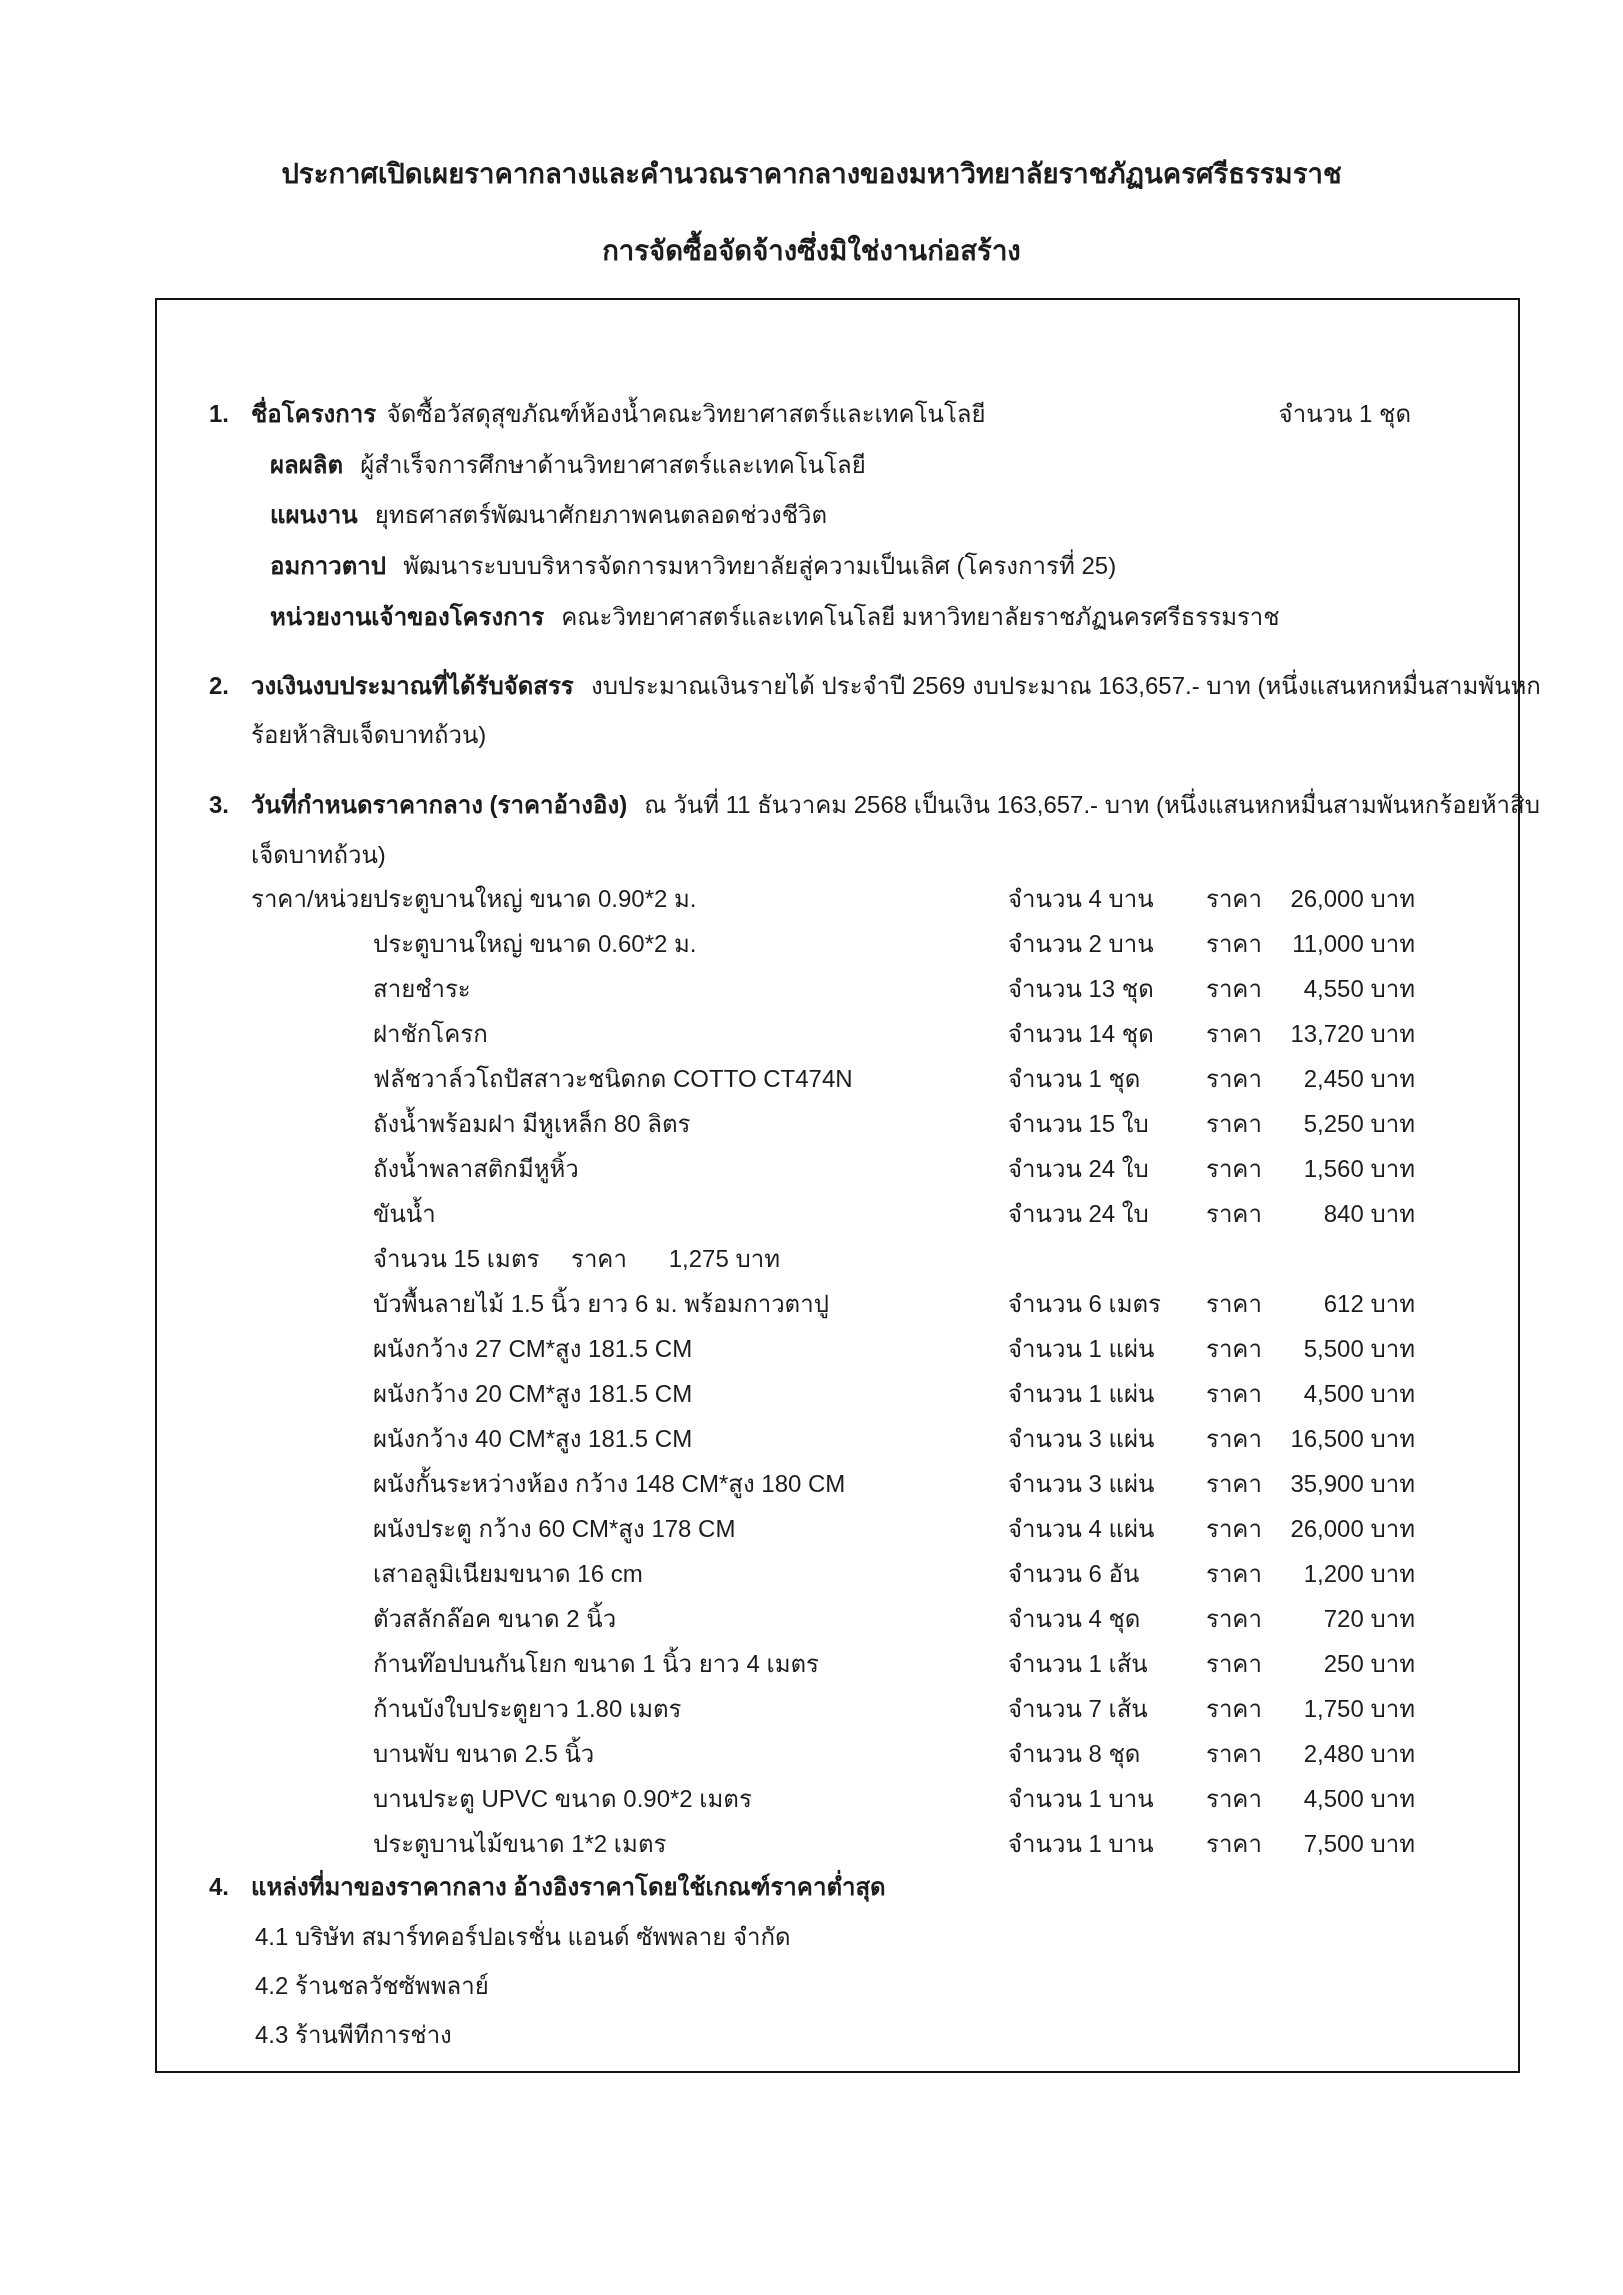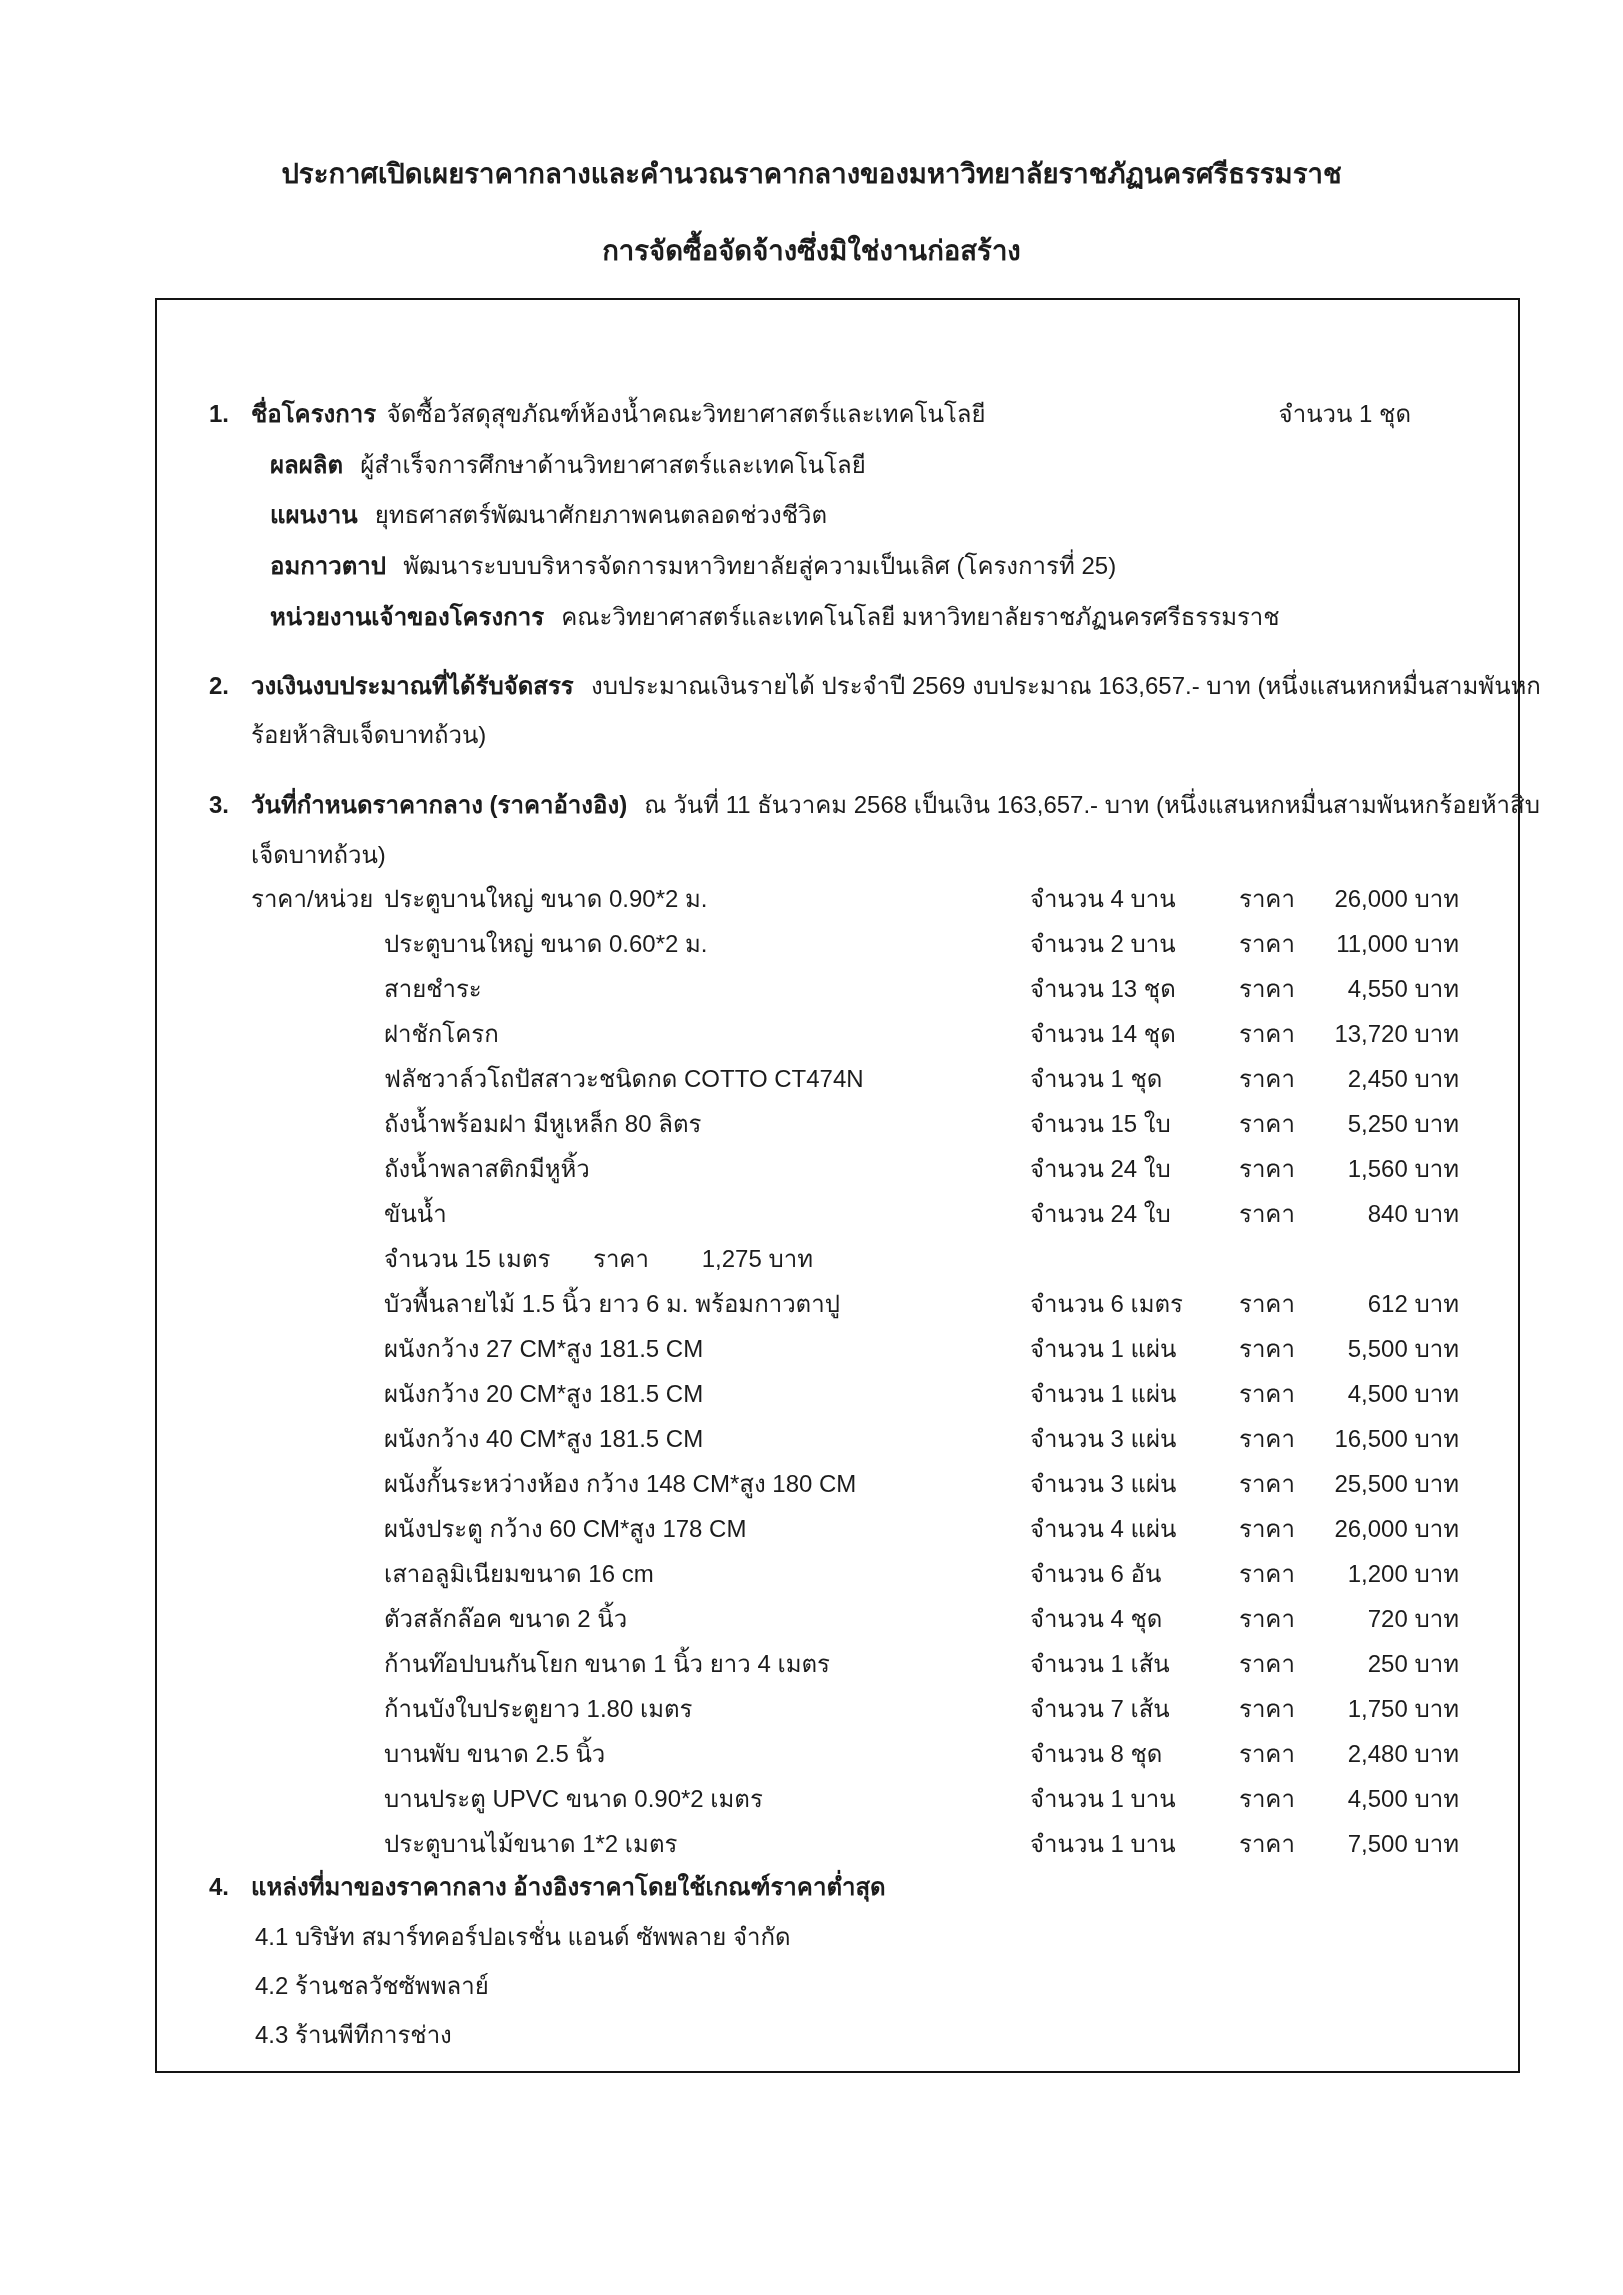--- a/index.html
+++ b/index.html
@@ -39,21 +39,21 @@
   .qty-right { margin-left:auto; margin-right:107px; }
 
   .subline { margin-top:17.7px; margin-left:113px; }
 
   .para { display:flex; }
   .sec2 { margin-top:36px; }
   .sec3 { margin-top:37px; }
   .para-line2 { margin-top:16.4px; }
 
   .ptable { margin-top:5.2px; }
-  .prow { display:flex; height:45px; line-height:45px; font-size:24px; white-space:nowrap;gap:11px; }
+  .prow { display:flex; height:45px; line-height:45px; font-size:24px; white-space:nowrap; }
   .pcol-prefix { flex:0 0 auto; margin-left:94px; width:122px; }
   .pcol-item   { flex:0 0 auto; width:635px; }
   .pcol-qty    { flex:0 0 auto; width:198px; }
   .pcol-rlabel { flex:0 0 auto; width:62px; }
   .pcol-price  { flex:0 0 auto; width:147px; text-align:right; }
 
   .sec4-head { margin-top:4.6px; display:flex; }
   .sec4-item { margin-top:16.4px; margin-left:98px; }
 </style>
 </head>
@@ -212,21 +212,21 @@
     <span class="pcol-qty">จำนวน 3 แผ่น</span>
     <span class="pcol-rlabel">ราคา</span>
     <span class="pcol-price">16,500 บาท</span>
   </div>
 
   <div class="prow">
     <span class="pcol-prefix"></span>
     <span class="pcol-item">ผนังกั้นระหว่างห้อง กว้าง 148 CM*สูง 180 CM</span>
     <span class="pcol-qty">จำนวน 3 แผ่น</span>
     <span class="pcol-rlabel">ราคา</span>
-    <span class="pcol-price">25,500 บาท</span>
+    <span class="pcol-price">35,900 บาท</span>
   </div>
 
   <div class="prow">
     <span class="pcol-prefix"></span>
     <span class="pcol-item">ผนังประตู กว้าง 60 CM*สูง 178 CM</span>
     <span class="pcol-qty">จำนวน 4 แผ่น</span>
     <span class="pcol-rlabel">ราคา</span>
     <span class="pcol-price">26,000 บาท</span>
   </div>
 

